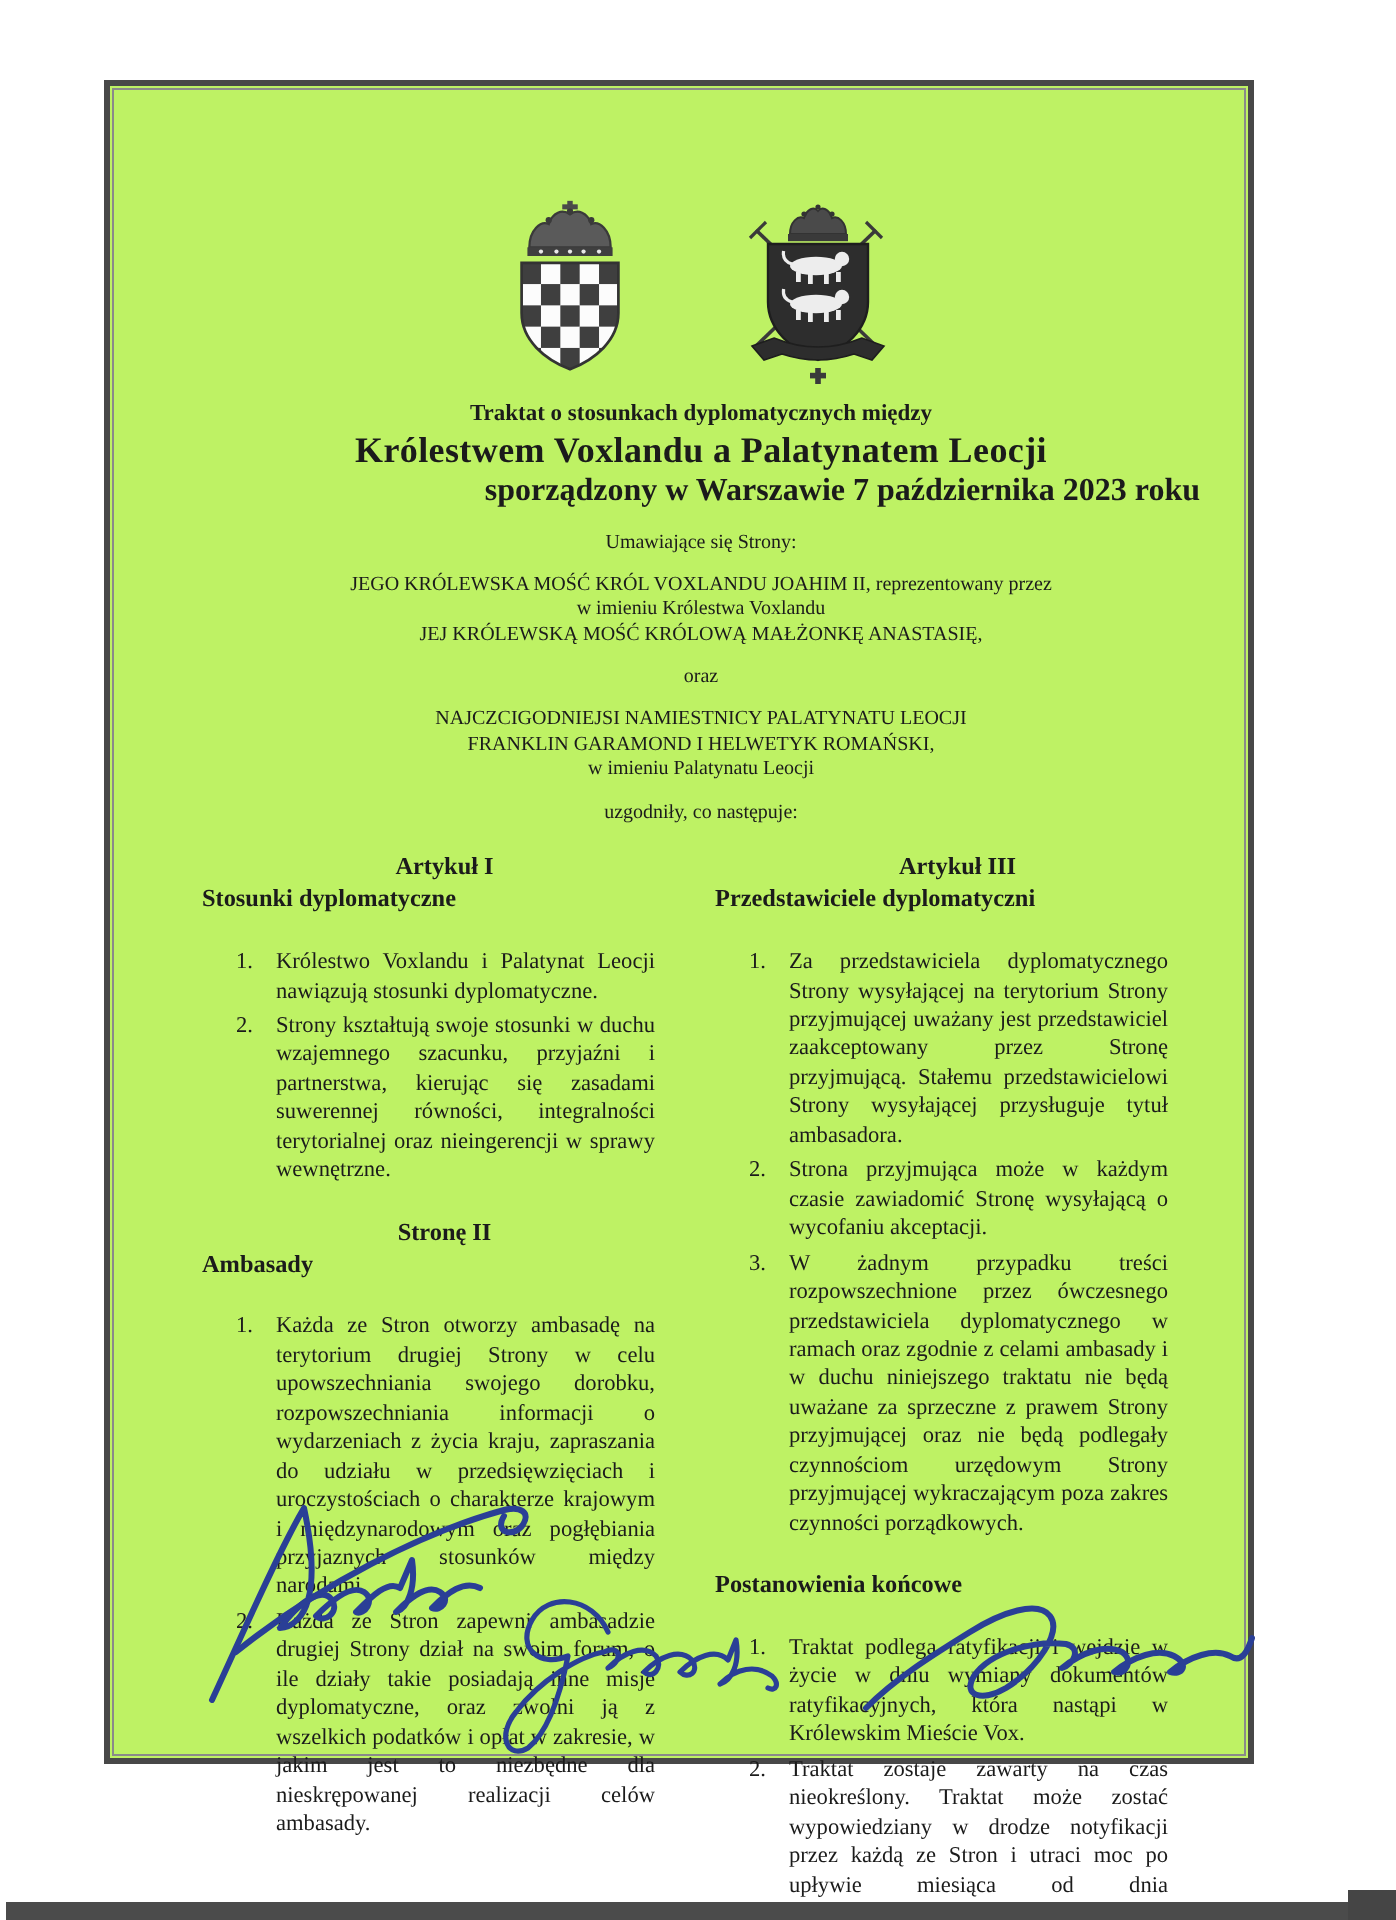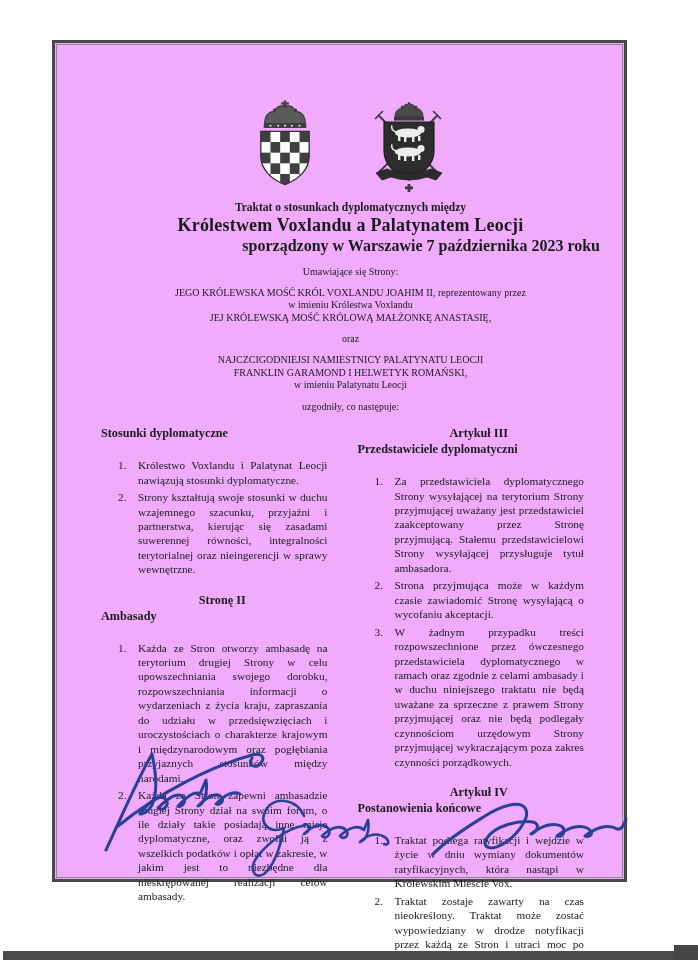--- a/index.html
+++ b/index.html
@@ -3,21 +3,21 @@
 <meta charset="utf-8">
 <style>
   html,body{margin:0;padding:0;}
   body{
     width:698px;height:960px;position:relative;overflow:hidden;
     background:#ffffff;color:#1b1b1b;
     font-family:"Liberation Serif","DejaVu Serif",serif;
   }
   .frame-outer{
     position:absolute;left:52px;top:40px;width:575px;height:842px;
-    border:3px solid #484848;box-sizing:border-box;background:#f0abfc;
+    border:3px solid #484848;box-sizing:border-box;background:#bef264;
   }
   .frame-inner{
     position:absolute;inset:1px;border:1px solid #8a8a8a;
   }
   .content{
     position:absolute;inset:0;padding:0 24px 0 46px;box-sizing:border-box;
   }
   .emblems{
     margin-top:56px;display:flex;justify-content:center;align-items:flex-start;gap:54px;height:94px;
   }
@@ -159,20 +159,21 @@
           <div>FRANKLIN GARAMOND I HELWETYK ROMAŃSKI,</div>
           <div>w imieniu Palatynatu Leocji</div>
         </div>
         <div class="agreement">uzgodniły, co następuje:</div>
       </div>
 
       <div class="columns">
         <div class="col">
 
           <section>
+            <h2 class="art-h2 first">Artykuł I</h2>
             <h3 class="art-h3">Stosunki dyplomatyczne</h3>
             <ol class="art-list">
               <li>Królestwo Voxlandu i Palatynat Leocji nawiązują stosunki dyplomatyczne.</li>
               <li>Strony kształtują swoje stosunki w duchu wzajemnego szacunku, przyjaźni i partnerstwa, kierując się zasadami suwerennej równości, integralności terytorialnej oraz nieingerencji w sprawy wewnętrzne.</li>
             </ol>
           </section>
 
           <section>
             <h2 class="art-h2">Stronę II</h2>
             <h3 class="art-h3">Ambasady</h3>
@@ -189,21 +190,20 @@
             <h2 class="art-h2 first">Artykuł III</h2>
             <h3 class="art-h3">Przedstawiciele dyplomatyczni</h3>
             <ol class="art-list">
               <li>Za przedstawiciela dyplomatycznego Strony wysyłającej na terytorium Strony przyjmującej uważany jest przedstawiciel zaakceptowany przez Stronę przyjmującą. Stałemu przedstawicielowi Strony wysyłającej przysługuje tytuł ambasadora.</li>
               <li>Strona przyjmująca może w każdym czasie zawiadomić Stronę wysyłającą o wycofaniu akceptacji.</li>
               <li>W żadnym przypadku treści rozpowszechnione przez ówczesnego przedstawiciela dyplomatycznego w ramach oraz zgodnie z celami ambasady i w duchu niniejszego traktatu nie będą uważane za sprzeczne z prawem Strony przyjmującej oraz nie będą podlegały czynnościom urzędowym Strony przyjmującej wykraczającym poza zakres czynności porządkowych.</li>
             </ol>
           </section>
 
           <section>
-            <h2 class="art-h2">Artykuł IV</h2>
             <h3 class="art-h3">Postanowienia końcowe</h3>
             <ol class="art-list">
               <li>Traktat podlega ratyfikacji i wejdzie w życie w dniu wymiany dokumentów ratyfikacyjnych, która nastąpi w Królewskim Mieście Vox.</li>
               <li>Traktat zostaje zawarty na czas nieokreślony. Traktat może zostać wypowiedziany w drodze notyfikacji przez każdą ze Stron i utraci moc po upływie miesiąca od dnia wypowiedzenia.</li>
             </ol>
           </section>
 
         </div>
       </div>
 

